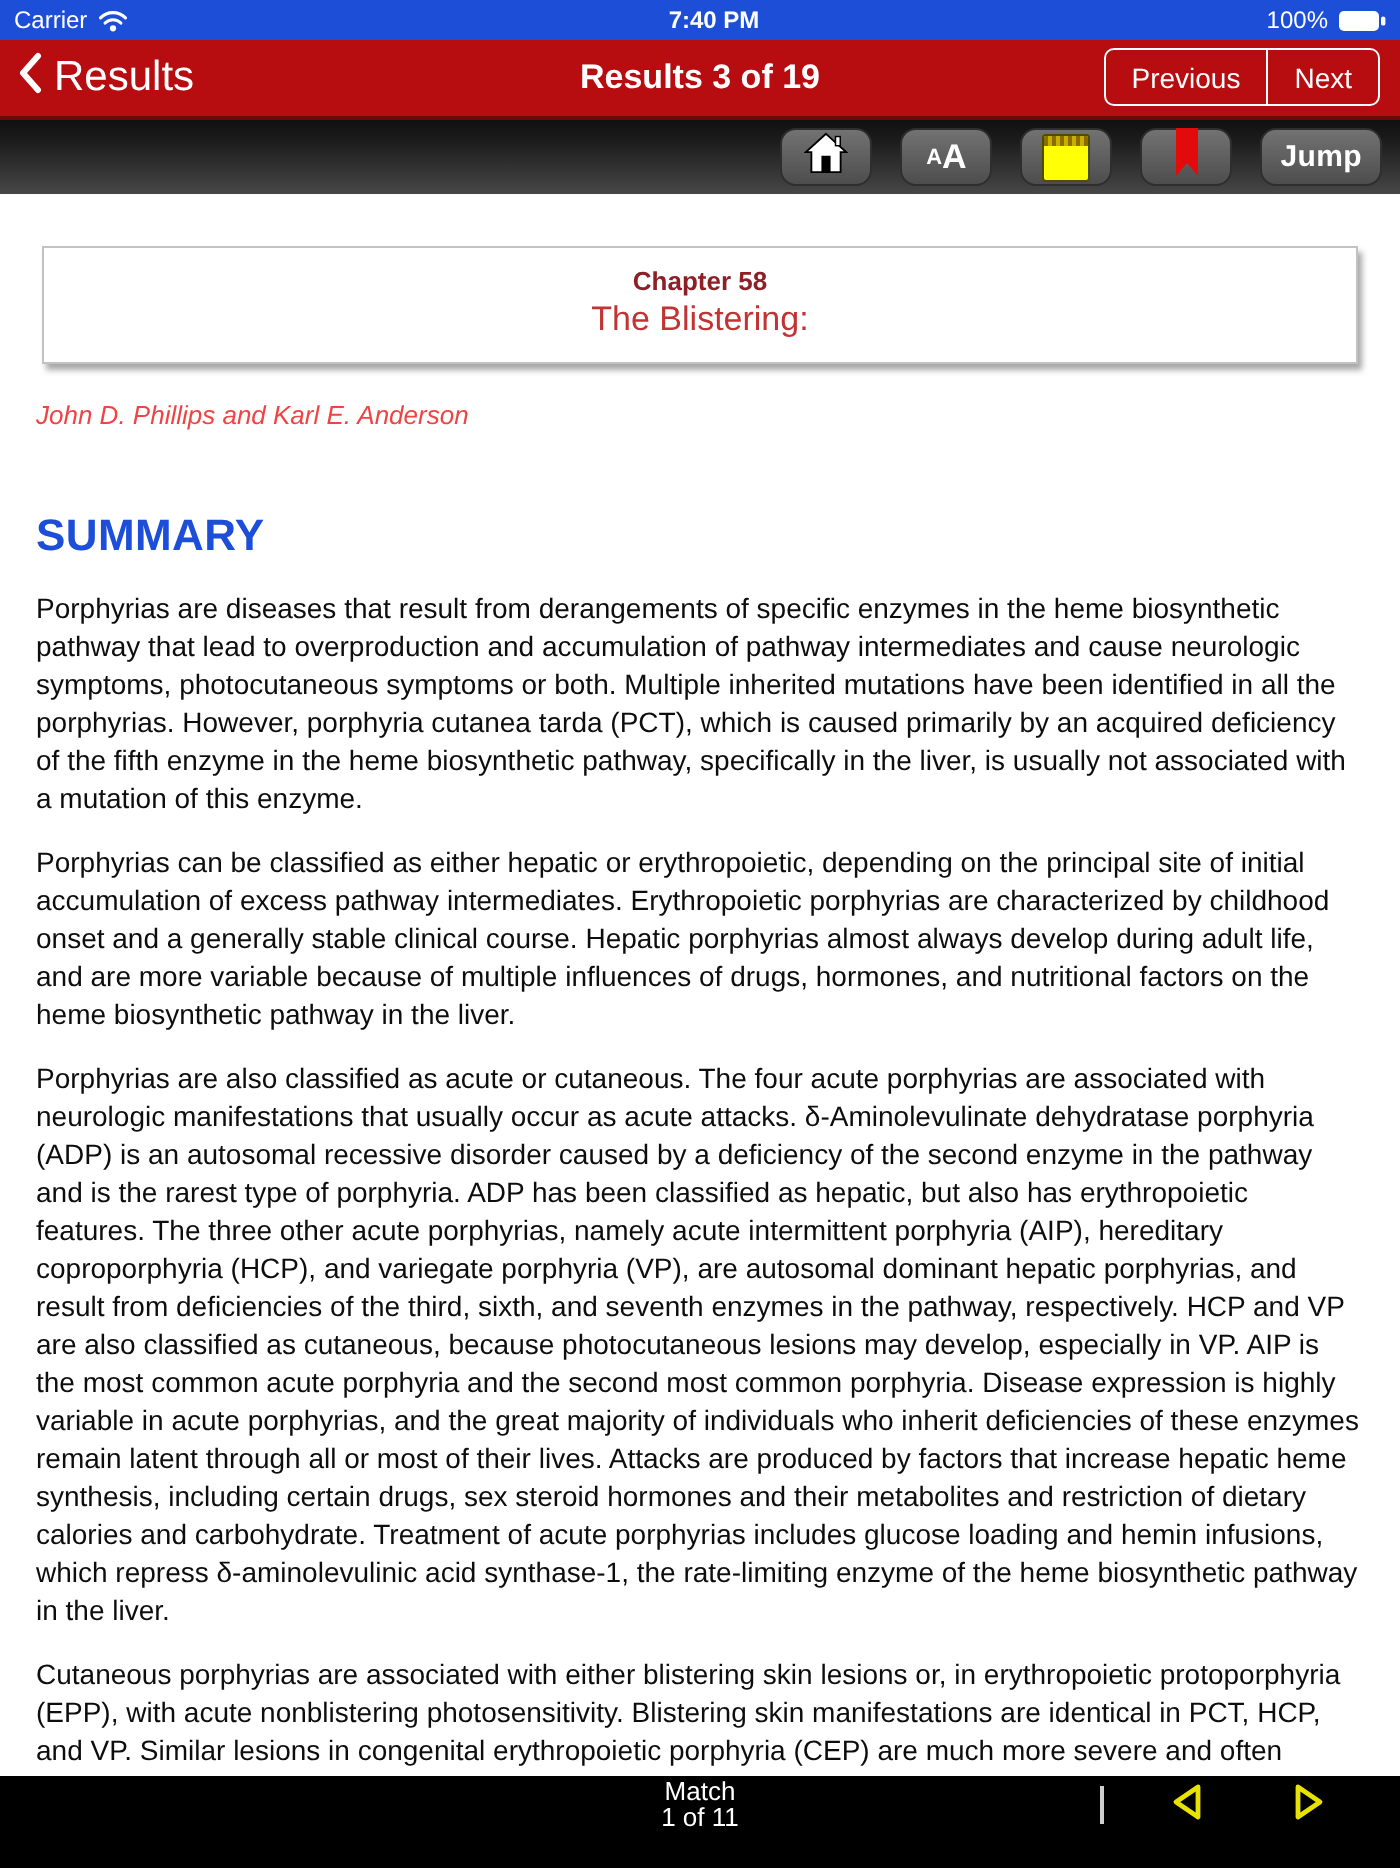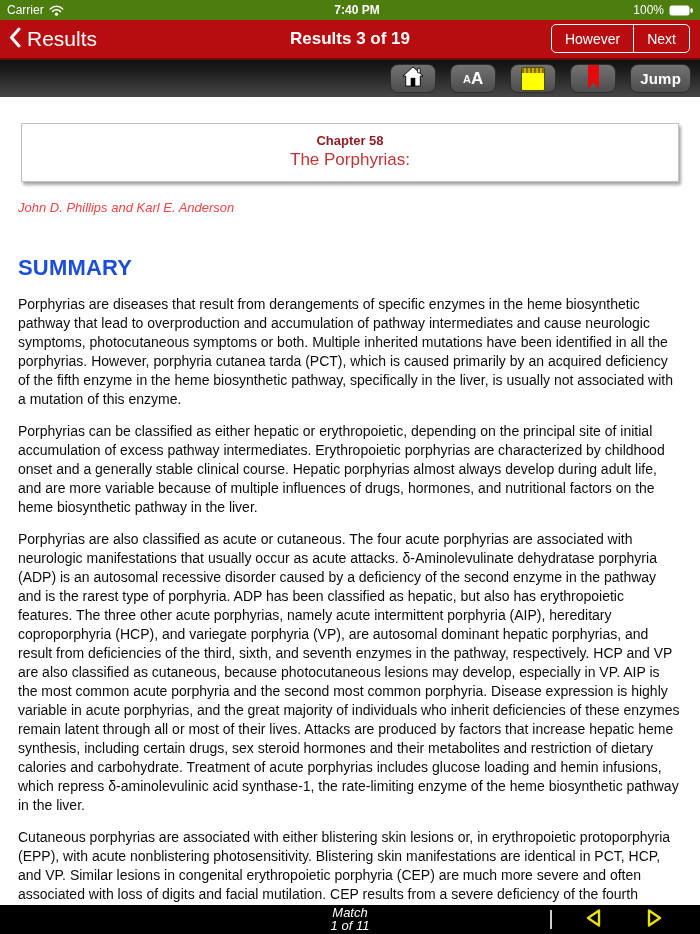--- a/index.html
+++ b/index.html
@@ -7,21 +7,21 @@
   body {
     font-family: "Liberation Sans", "DejaVu Sans", sans-serif;
     background: #fff;
     position: relative;
     overflow: hidden;
   }
   .app { width: 700px; height: 934px; position: relative; display: flex; flex-direction: column; }
 
   
   .status-bar {
-    height: 20px; background: #4d7c0f; color: #fff;
+    height: 20px; background: #1d4ed8; color: #fff;
     display: flex; align-items: center; justify-content: space-between;
     padding: 0 7px; font-size: 12px; font-weight: 500; flex: 0 0 auto;
   }
   .status-left, .status-right { display: flex; align-items: center; gap: 5px; }
   .status-center { position: absolute; left: 14px; right: 0; text-align: center; font-weight: 700; font-size: 12px; pointer-events: none; }
   .status-bar { position: relative; }
   .wifi-icon svg, .battery-icon svg { display: block; }
 
   
   .nav-bar {
@@ -83,21 +83,21 @@
   .chapter-label { color: #8c2026; font-size: 13px; font-weight: 700; }
   .chapter-subtitle { color: #c23434; font-size: 17px; margin-top: 2px; }
   .chapter-title { color: #5f1b24; font-size: 24px; font-weight: 700; margin-top: 2px; letter-spacing: .2px; }
   .authors { margin-top: 18px; font-style: italic; font-size: 13px; color: #ef4444; }
   .summary-heading { margin-top: 40px; color: #1d4ed8; font-size: 22px; font-weight: 700; letter-spacing: .2px; }
   .body-para { margin-top: 13px; font-size: 14px; line-height: 19px; color: #0d0d0d; }
   .body-para:first-of-type { margin-top: 14px; }
 
   
   .match-bar {
-    height: 29px; flex: 0 0 auto; background: #000; color: #fff; position: relative; font-style: italic;
+    height: 46px; flex: 0 0 auto; background: #000; color: #fff; position: relative;
   }
   .match-text { position: absolute; left: 0; right: 0; top: 1px; text-align: center; line-height: 13px; }
   .match-label { font-size: 13px; }
   .match-count { font-size: 13px; }
   .match-divider { position: absolute; left: 550px; top: 5px; width: 2px; height: 19px; background: #cfcfcf; }
   .match-arrow { position: absolute; top: 3px; width: 24px; height: 24px; cursor: pointer; display: flex; align-items: center; justify-content: center; }
   .match-arrow.prev { left: 582px; }
   .match-arrow.next { left: 642px; }
 </style>
 </head>
@@ -132,21 +132,21 @@
     <div class="nav-title">Results 3 of 19</div>
     <div class="back-button">
       <span>
         <svg width="12" height="21" viewBox="0 0 12 21">
           <polyline points="10,2 2.5,10.5 10,19" fill="none" stroke="#fff" stroke-width="3" stroke-linecap="round" stroke-linejoin="round"></polyline>
         </svg>
       </span>
       <span class="back-label">Results</span>
     </div>
     <div class="seg-control">
-      <div class="seg-btn">However</div>
+      <div class="seg-btn">Previous</div>
       <div class="seg-btn">Next</div>
     </div>
   </div>
 
   <div class="toolbar">
     <div class="tb-btn">
       <span>
         <svg width="22" height="21" viewBox="0 0 24 23">
           <polygon points="12,1 23,11 20,11 20,22 4,22 4,11 1,11" fill="#fff" stroke="#000" stroke-width="1"></polygon>
           <rect x="17.2" y="2.5" width="2.6" height="5" fill="#fff" stroke="#000" stroke-width="0.8"></rect>
@@ -167,21 +167,21 @@
           <polygon points="0,0 11,0 11,24 5.5,17.5 0,24" fill="#e20a0a"></polygon>
         </svg>
       </span>
     </div>
     <div class="tb-btn jump">Jump</div>
   </div>
 
   <div class="content">
     <div class="chapter-box">
       <div class="chapter-label">Chapter 58</div>
-      <div class="chapter-subtitle">The Porphyrias:</div>
+      <div class="chapter-subtitle">The Blistering:</div>
     </div>
     <div class="authors">John D. Phillips and Karl E. Anderson</div>
     <div class="summary-heading">SUMMARY</div>
     <p class="body-para">Porphyrias are diseases that result from derangements of specific enzymes in the heme biosynthetic pathway that lead to overproduction and accumulation of pathway intermediates and cause neurologic symptoms, photocutaneous symptoms or both. Multiple inherited mutations have been identified in all the porphyrias. However, porphyria cutanea tarda (PCT), which is caused primarily by an acquired deficiency of the fifth enzyme in the heme biosynthetic pathway, specifically in the liver, is usually not associated with a mutation of this enzyme.</p>
     <p class="body-para">Porphyrias can be classified as either hepatic or erythropoietic, depending on the principal site of initial accumulation of excess pathway intermediates. Erythropoietic porphyrias are characterized by childhood onset and a generally stable clinical course. Hepatic porphyrias almost always develop during adult life, and are more variable because of multiple influences of drugs, hormones, and nutritional factors on the heme biosynthetic pathway in the liver.</p>
     <p class="body-para">Porphyrias are also classified as acute or cutaneous. The four acute porphyrias are associated with neurologic manifestations that usually occur as acute attacks. δ-Aminolevulinate dehydratase porphyria (ADP) is an autosomal recessive disorder caused by a deficiency of the second enzyme in the pathway and is the rarest type of porphyria. ADP has been classified as hepatic, but also has erythropoietic features. The three other acute porphyrias, namely acute intermittent porphyria (AIP), hereditary coproporphyria (HCP), and variegate porphyria (VP), are autosomal dominant hepatic porphyrias, and result from deficiencies of the third, sixth, and seventh enzymes in the pathway, respectively. HCP and VP are also classified as cutaneous, because photocutaneous lesions may develop, especially in VP. AIP is the most common acute porphyria and the second most common porphyria. Disease expression is highly variable in acute porphyrias, and the great majority of individuals who inherit deficiencies of these enzymes remain latent through all or most of their lives. Attacks are produced by factors that increase hepatic heme synthesis, including certain drugs, sex steroid hormones and their metabolites and restriction of dietary calories and carbohydrate. Treatment of acute porphyrias includes glucose loading and hemin infusions, which repress δ-aminolevulinic acid synthase-1, the rate-limiting enzyme of the heme biosynthetic pathway in the liver.</p>
     <p class="body-para">Cutaneous porphyrias are associated with either blistering skin lesions or, in erythropoietic protoporphyria (EPP), with acute nonblistering photosensitivity. Blistering skin manifestations are identical in PCT, HCP, and VP. Similar lesions in congenital erythropoietic porphyria (CEP) are much more severe and often associated with loss of digits and facial mutilation. CEP results from a severe deficiency of the fourth enzyme in the pathway and is inherited in an autosomal recessive fashion.</p>
   </div>
 
   <div class="match-bar">

